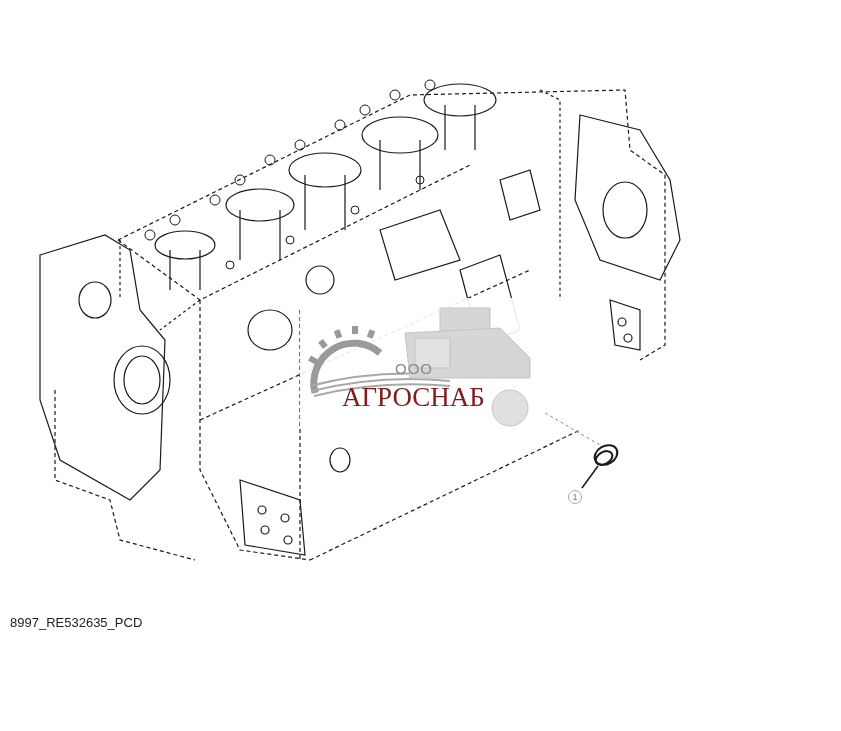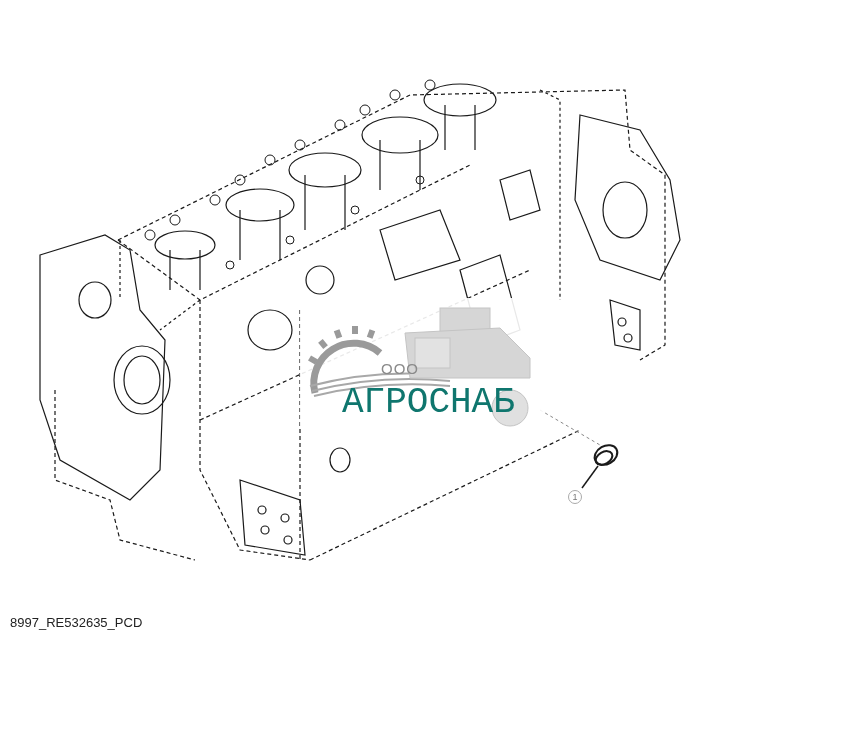--- a/index.html
+++ b/index.html
@@ -1,21 +1,21 @@
 <!DOCTYPE html>
 <html><head>
 <meta charset="utf-8">
 <style>
   html, body { margin:0; padding:0; background:#ffffff; }
   body { width:841px; height:731px; position:relative; overflow:hidden; font-family:"Liberation Sans", sans-serif; }
   .canvas { position:absolute; left:0; top:0; width:841px; height:731px; }
   .caption { position:absolute; left:10px; top:615px; font-size:13px; color:#222; letter-spacing:0; }
   .watermark { position:absolute; left:300px; top:298px; width:245px; height:130px; background:rgba(255,255,255,0.9); }
-  .wm-ooo { position:absolute; left:81px; top:62px; font-size:15px; color:#8a8a8a; letter-spacing:1px; }
-  .wm-name { position:absolute; left:42px; top:84px; font-family:Liberation Mono, monospace; font-size:36px; color:#0f766e; letter-spacing:0px; }
+  .wm-ooo { position:absolute; left:95px; top:62px; font-size:15px; color:#8a8a8a; letter-spacing:1px; }
+  .wm-name { position:absolute; left:42px; top:84px; font-family:Liberation Serif, serif; font-size:27px; color:#7f1d1d; letter-spacing:0px; }
   .callout { position:absolute; left:568px; top:490px; width:12px; height:12px; border:1px solid #aaa; border-radius:50%; font-size:9px; color:#777; text-align:center; line-height:12px; }
 </style>
 </head>
 <body>
 
 <div class="canvas">
   <svg width="841" height="731" viewBox="0 0 841 731">
     <g fill="none" stroke="#1a1a1a" stroke-width="1.2">
 
       <path d="M118 240 L410 95 L625 90 L630 150 L665 175 L665 345 L640 360" stroke-dasharray="4 3"></path>

